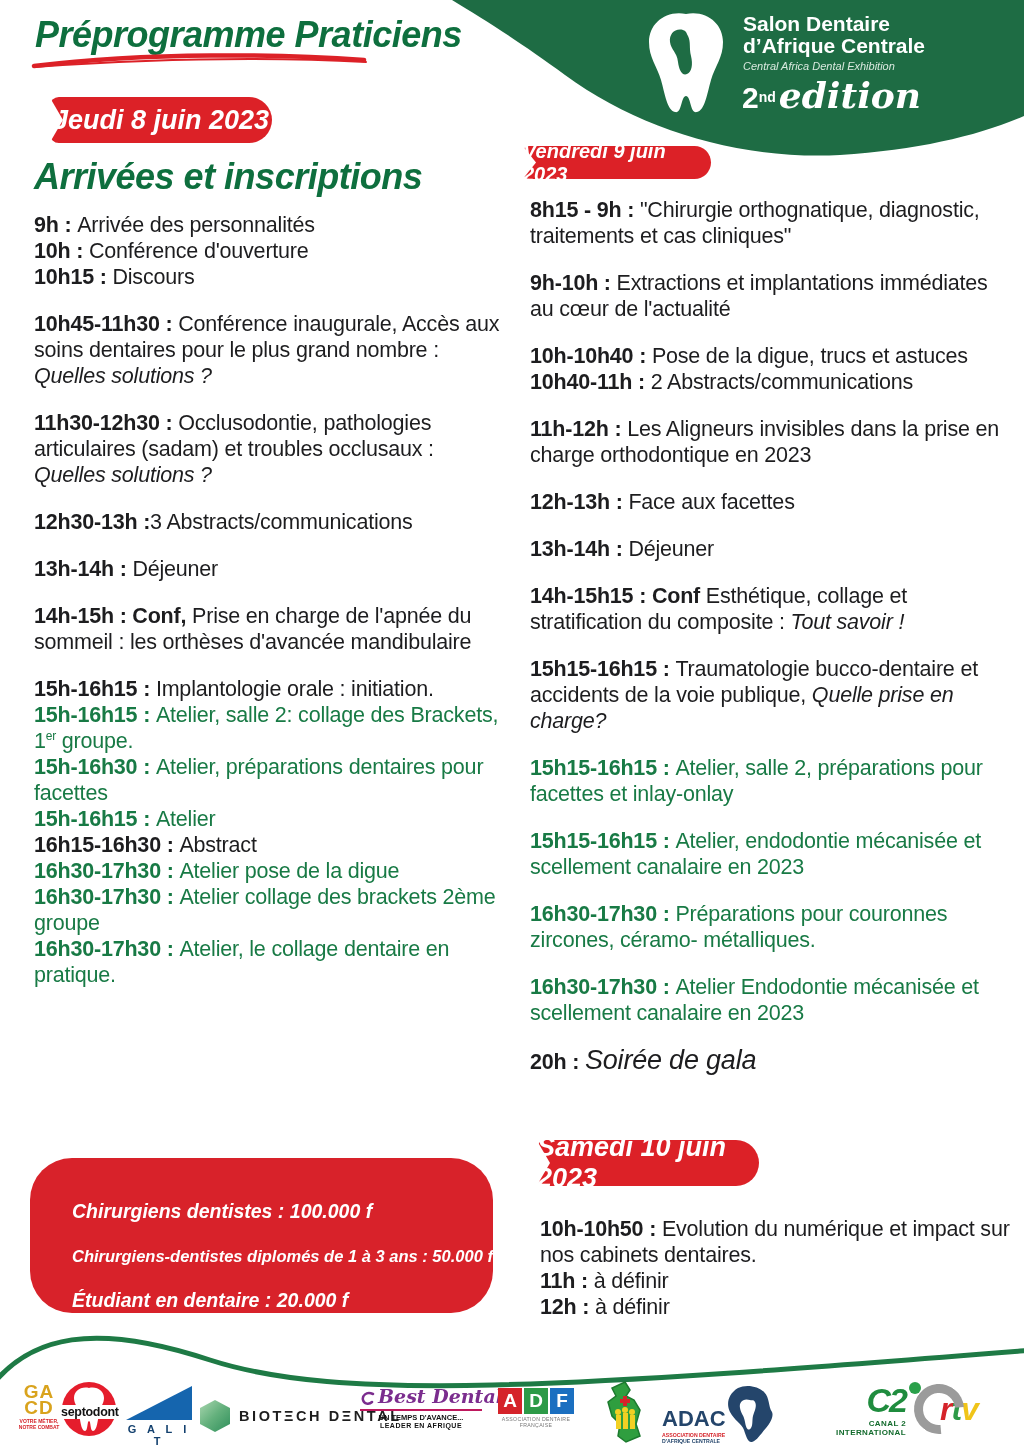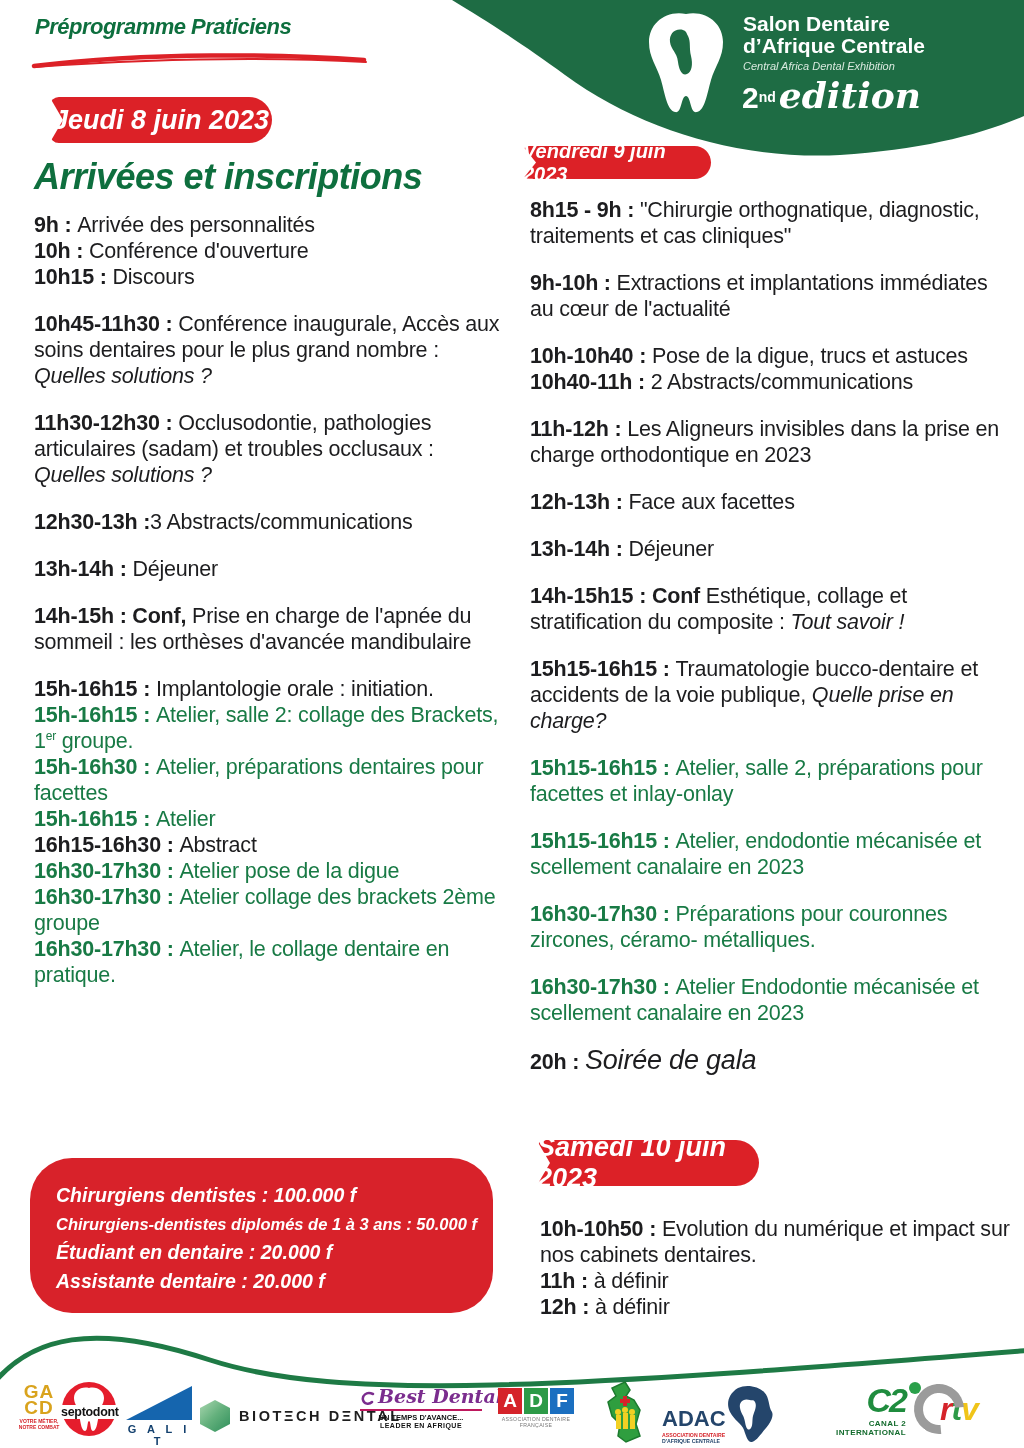--- a/index.html
+++ b/index.html
@@ -10,21 +10,21 @@
   .header-blob{position:absolute;left:0;top:0;}
   .brand-tooth{position:absolute;left:645px;top:12px;}
   .brand-text{position:absolute;left:743px;top:13px;color:#fff;}
   .brand-line{font-size:21px;font-weight:bold;line-height:22px;margin:0;}
   .brand-sub{font-size:11px;font-style:italic;color:#d9e9df;margin-top:3px;}
   .edition{position:absolute;left:742px;top:74px;color:#fff;white-space:nowrap;}
   .edition-num{font-size:30px;font-weight:bold;}
   .edition-sup{font-size:14px;vertical-align:super;font-weight:bold;}
   .edition-word{font-family:"DejaVu Serif",serif;font-style:italic;font-weight:bold;font-size:36px;margin-left:3px;}
 
-  .page-title{position:absolute;left:35px;top:14px;margin:0;font-size:22px;font-weight:bold;
+  .page-title{position:absolute;left:35px;top:14px;margin:0;font-size:36px;font-weight:bold;
               font-style:italic;color:#0e6f3e;letter-spacing:-0.5px;}
   .title-swoosh{position:absolute;left:30px;top:50px;}
 
   
   .banner{position:absolute;background:#dc2127;color:#fff;font-weight:bold;font-style:italic;
           display:flex;align-items:center;justify-content:center;border-radius:10px 26px 26px 10px;}
   .banner::before{content:"";position:absolute;left:-1px;top:-1px;bottom:-1px;width:14px;background:#fff;
           clip-path:polygon(0 0,100% 50%,0 100%);}
   .banner-jeudi{left:50px;top:97px;width:222px;height:46px;font-size:27px;}
   .banner-vendredi{left:523px;top:146px;width:188px;height:33px;font-size:20px;}
@@ -42,21 +42,21 @@
   .event.gap{margin-top:21px;}
   .event .ev-time{font-weight:bold;}
   .event .ev-em{font-weight:normal;font-style:italic;}
   .event.green{color:#187a45;}
   .event sup{font-size:12px;line-height:0;}
   .event.big-em .ev-em{font-size:27px;}
 
   
   .pricing{position:absolute;left:30px;top:1158px;width:463px;height:155px;background:#d8222a;
            border-radius:42px;color:#fff;box-sizing:border-box;padding:23px 14px 0 26px;}
-  .price-line{margin:0;font-size:19.5px;line-height:28.5px;font-weight:bold;font-style:italic;white-space:nowrap;}
+  .price-line{margin:16px;font-size:19.5px;line-height:28.5px;font-weight:bold;font-style:italic;white-space:nowrap;}
   .price-line:nth-child(2){font-size:16.5px;}
 
   
   .footer-swoosh{position:absolute;left:0;top:1310px;}
   .sponsors{position:absolute;left:0;top:1378px;width:1024px;height:70px;}
   .sponsor{position:absolute;}
 
   .gacd{left:16px;top:6px;width:46px;text-align:center;}
   .gacd-letters span{display:block;font-weight:bold;font-size:19px;line-height:16px;color:#d9a31d;letter-spacing:1px;}
   .gacd-sub{margin-top:2px;font-size:5px;font-weight:bold;color:#d5232a;line-height:6px;}

